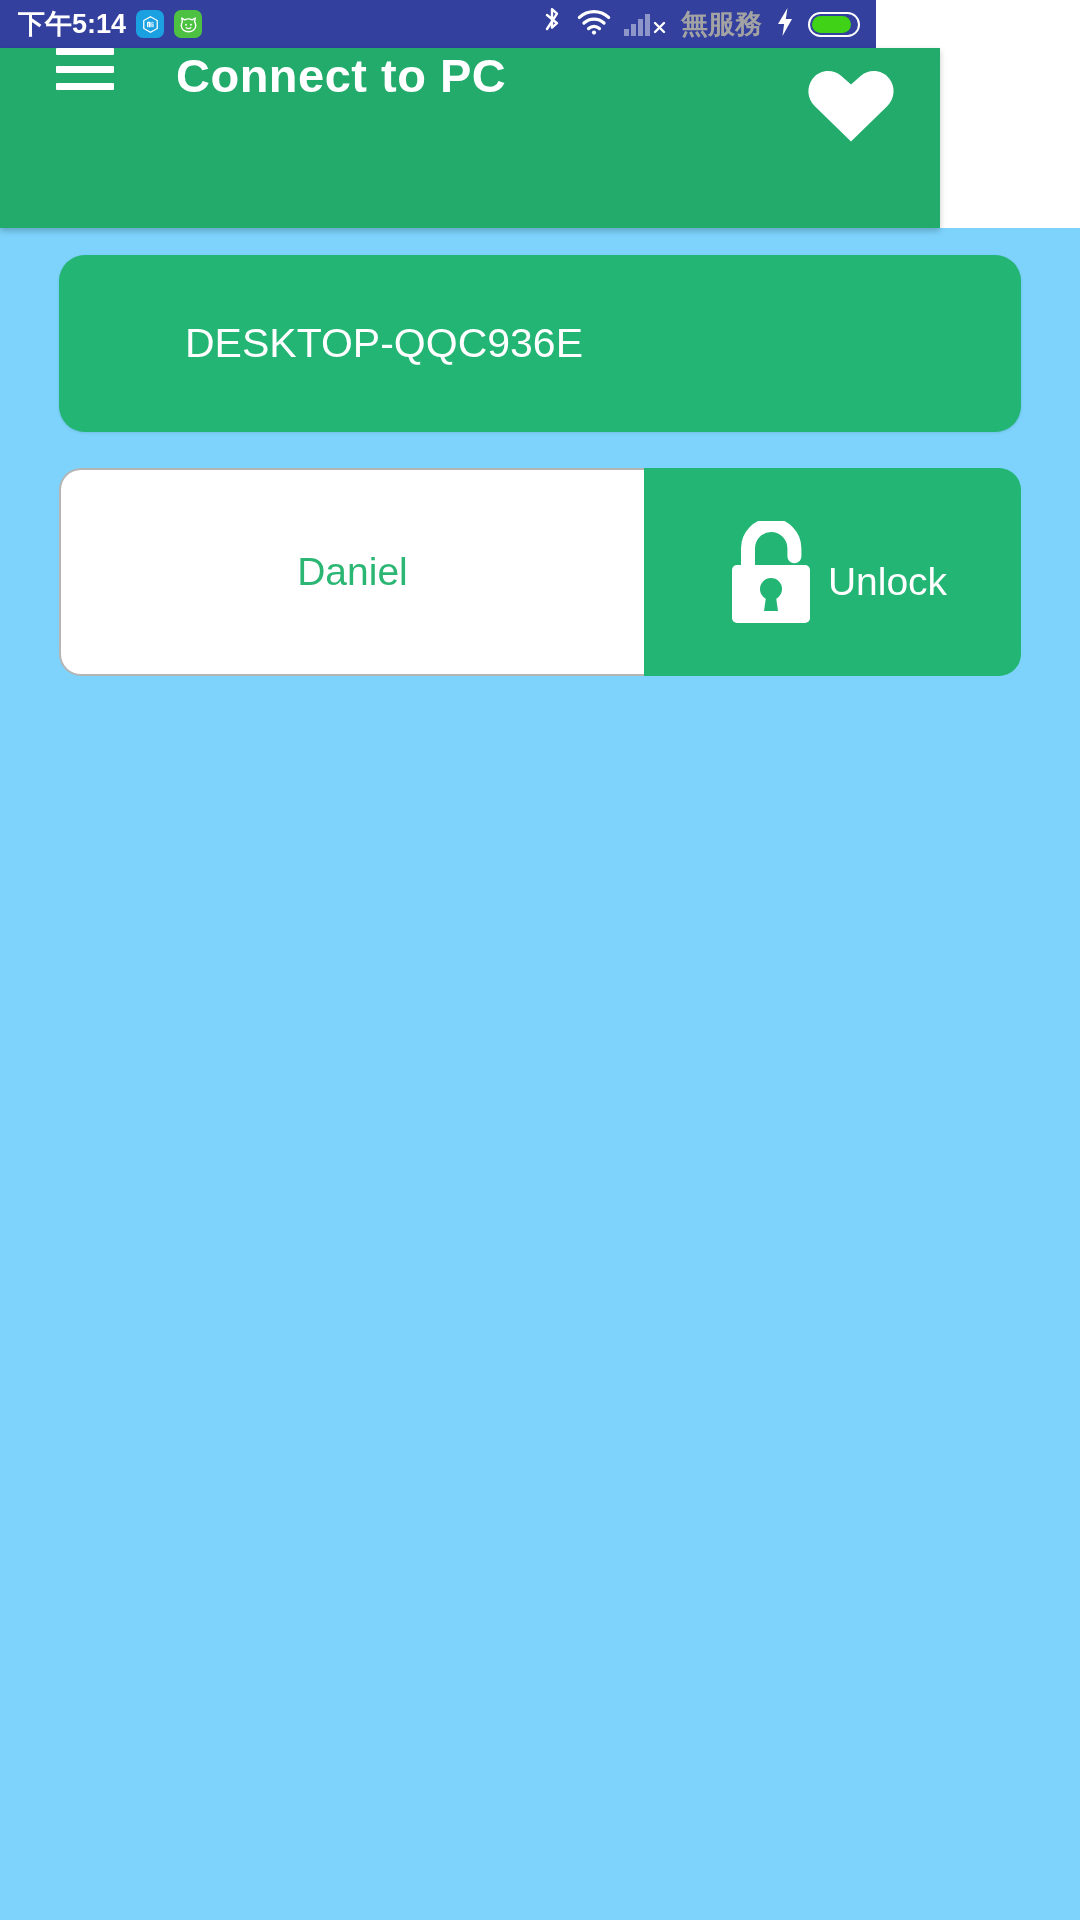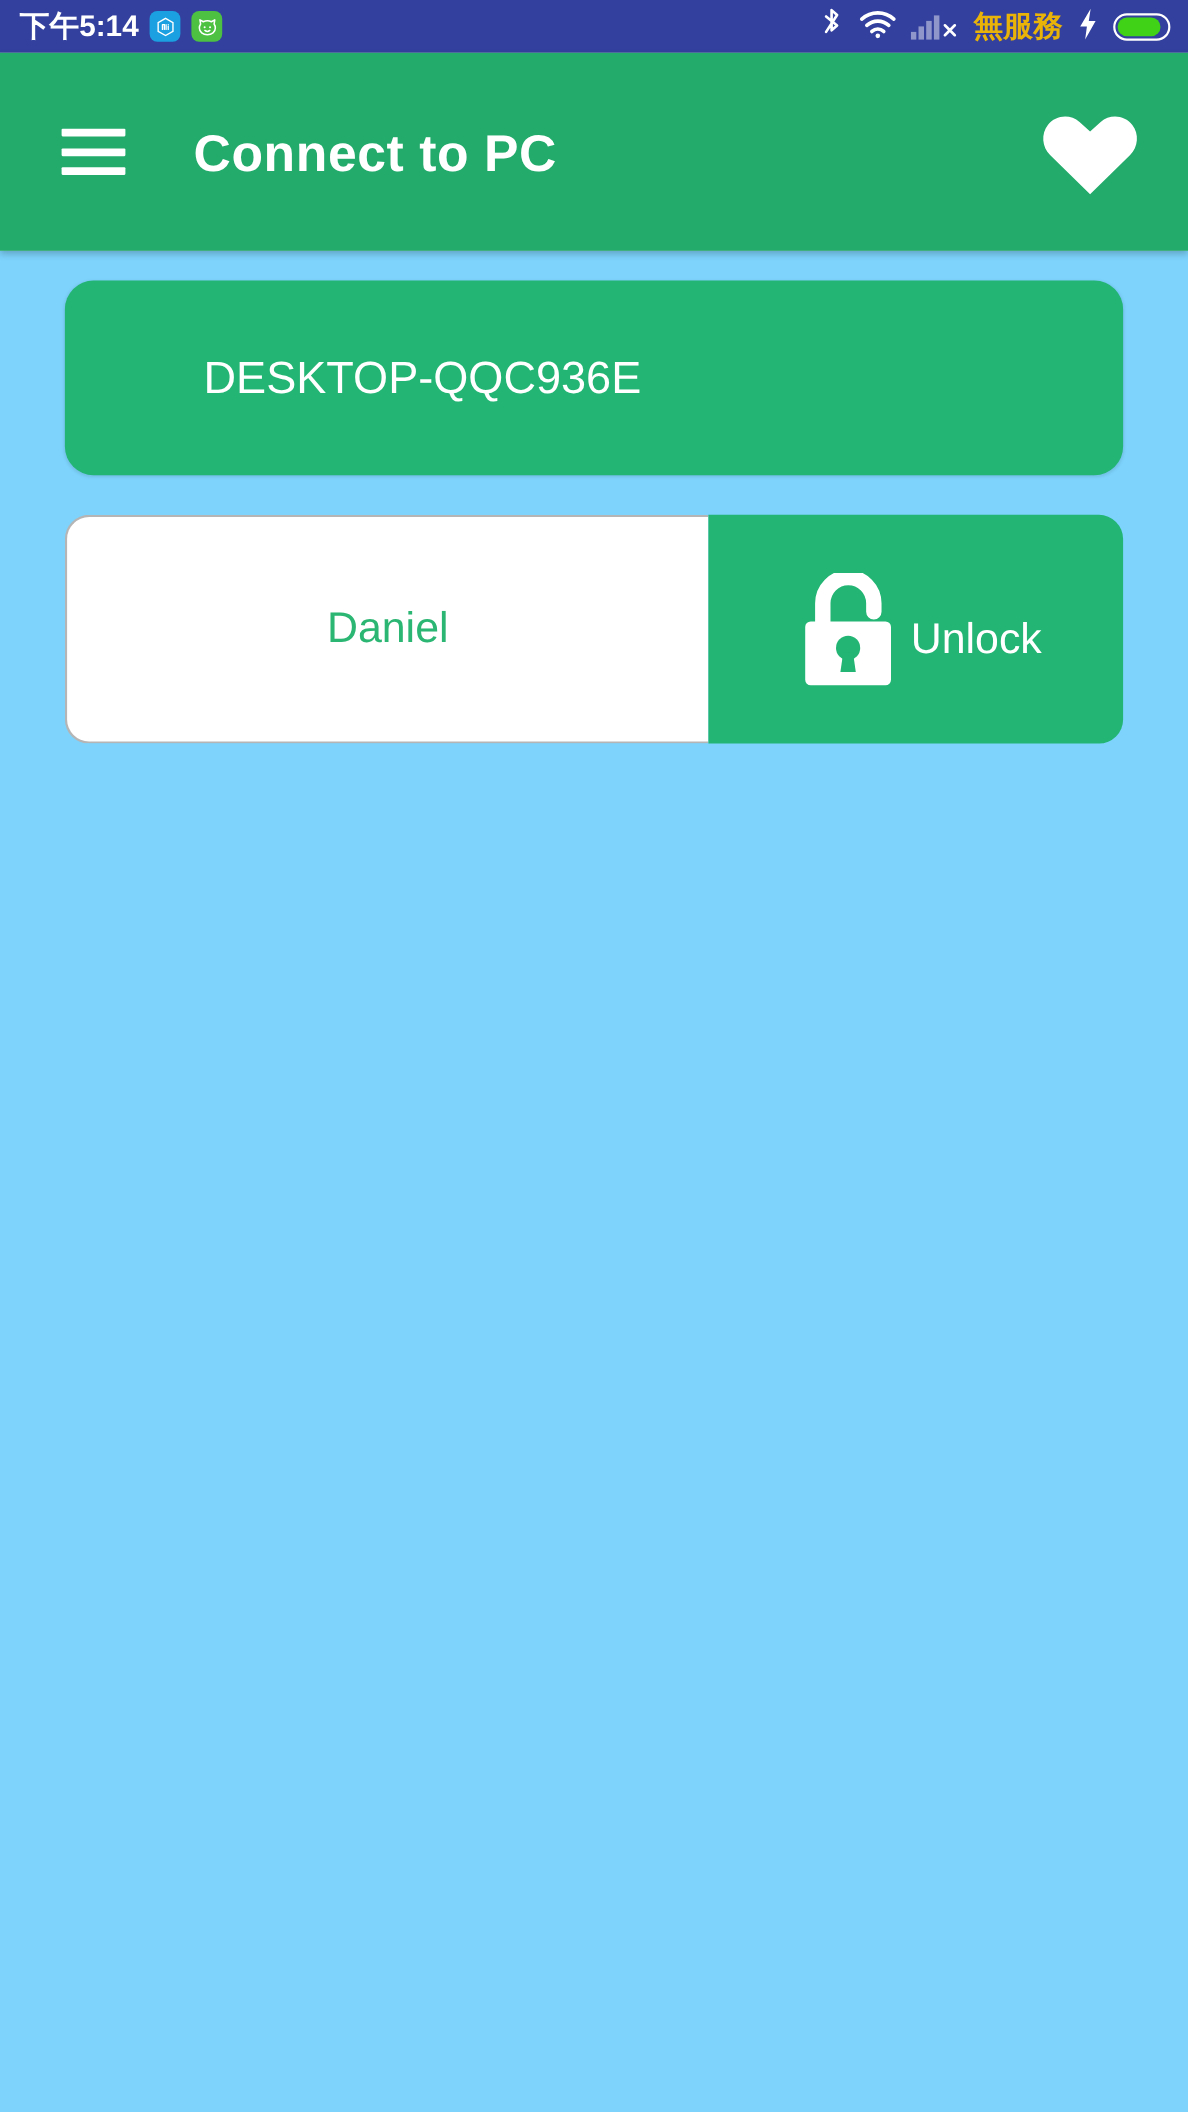--- a/index.html
+++ b/index.html
@@ -16,21 +16,21 @@
     position: relative;
     width: 1080px;
     height: 1920px;
     background: #ffffff;
   }
 
   
   .status-bar {
     position: absolute;
     top: 0; left: 0;
-    width: 1080px;
+    width: 876px;
     height: 48px;
     background: #33409E;
     display: flex;
     align-items: center;
     padding: 0 16px 0 18px;
   }
 
   .status-left {
     display: flex;
     align-items: center;
@@ -66,21 +66,21 @@
     gap: 13px;
   }
 
   .sig-wrap {
     display: flex;
     align-items: flex-end;
     gap: 3px;
   }
 
   .no-service {
-    color: #eab308;
+    color: #a3a3a3;
     font-size: 27px;
     font-weight: bold;
     line-height: 1;
     white-space: nowrap;
   }
 
   .battery {
     position: relative;
     width: 52px;
     height: 25px;
@@ -94,25 +94,25 @@
     height: 100%;
     width: 88%;
     background: #3FD216;
     border-radius: 10px;
   }
 
   
   .app-bar {
     position: absolute;
     top: 48px; left: 0;
-    width: 1080px;
+    width: 940px;
     height: 180px;
     background: #22AB6B;
     display: flex;
-    align-items: center;
+    align-items: flex-start;
     box-shadow: 0 3px 6px rgba(0,0,0,0.22);
     z-index: 5;
   }
 
   .menu-button {
     width: 58px;
     height: 42px;
     margin-left: 56px;
     display: flex;
     flex-direction: column;

